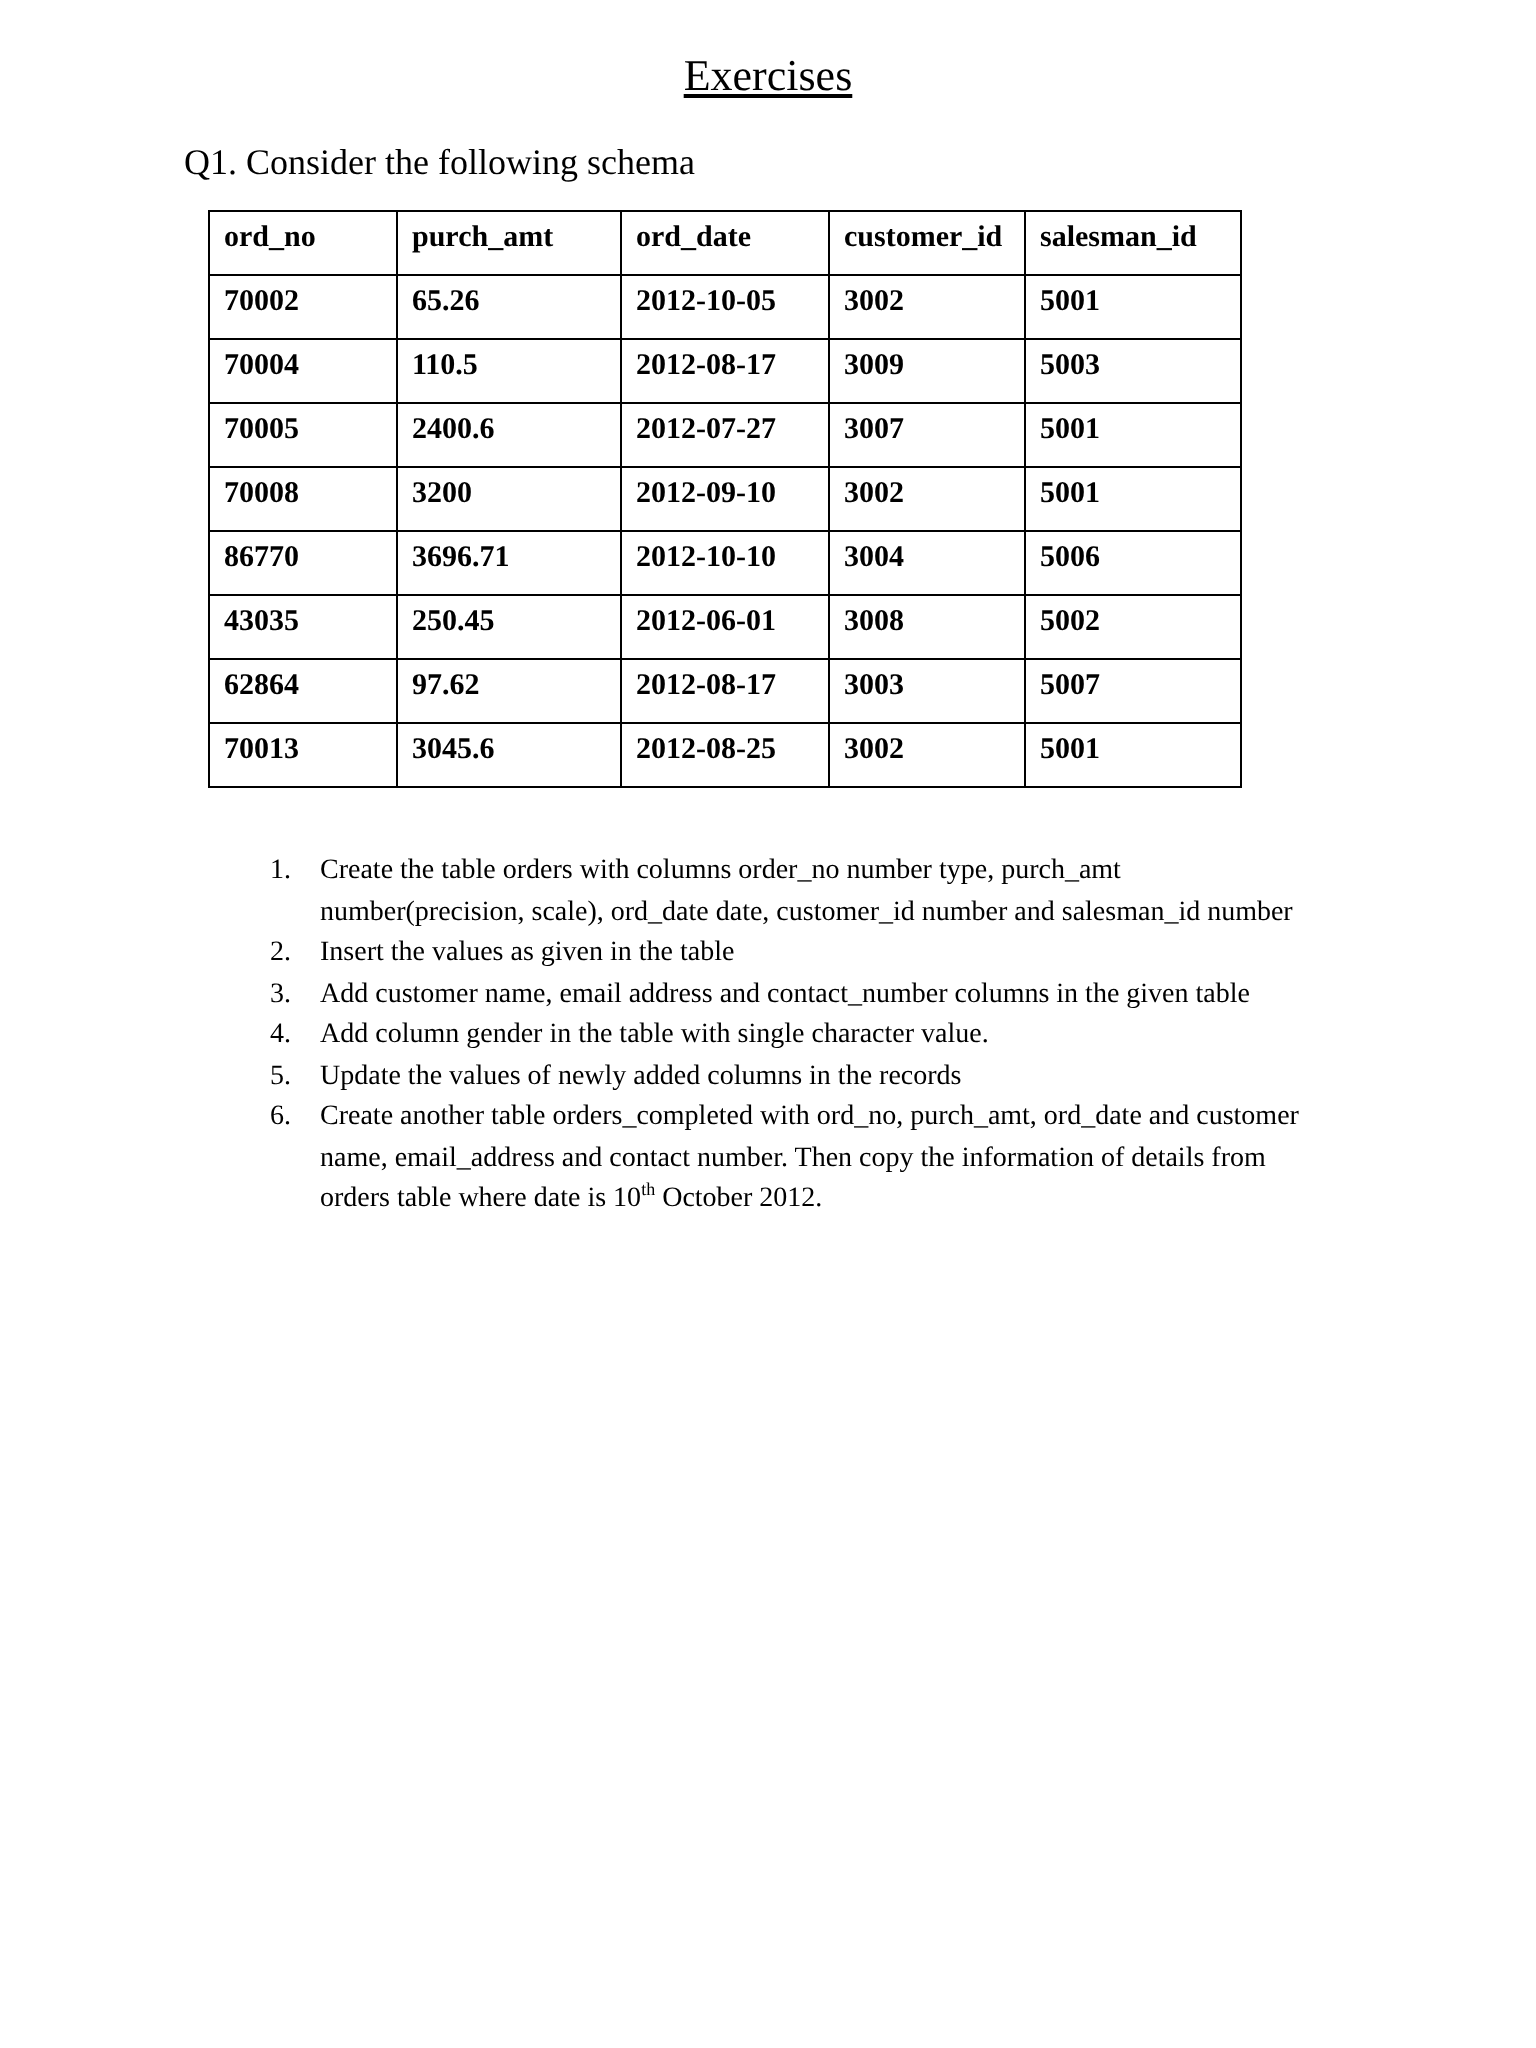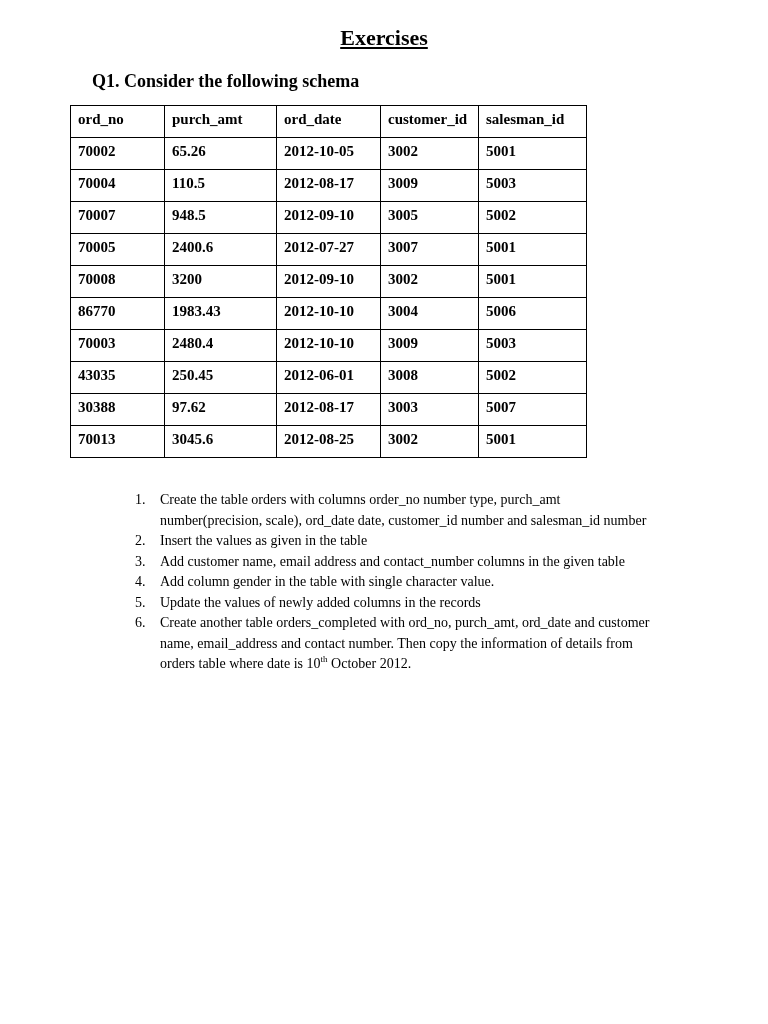--- a/index.html
+++ b/index.html
@@ -18,31 +18,31 @@
     position: relative;
     width: 768px;
     height: 1024px;
     background: #ffffff;
   }
   .doc-title {
     margin: 25px 0 0 0;
     font-size: 22px;
     line-height: 25px;
     text-align: center;
-    font-weight: bold;
+    font-weight: normal;
     text-decoration: underline;
   }
   .q1-heading {
     margin: 20px 0 0 92px;
     font-size: 18px;
     line-height: 23px;
-    font-weight: bold;
+    font-weight: normal;
   }
   .orders-table {
-    margin: 12px 0 0 70px;
+    margin: 12px 0 0 104px;
     border-collapse: collapse;
     table-layout: fixed;
     width: 516px;
   }
   .orders-table th,
   .orders-table td {
     border: 1px solid #000000;
     box-sizing: border-box;
     height: 32px;
     padding: 4px 4px 2px 7px;
@@ -114,63 +114,49 @@
           <td>5001</td>
         </tr>
         <tr>
           <td>70004</td>
           <td>110.5</td>
           <td>2012-08-17</td>
           <td>3009</td>
           <td>5003</td>
         </tr>
         <tr>
-          <td>70007</td>
-          <td>948.5</td>
-          <td>2012-09-10</td>
-          <td>3005</td>
-          <td>5002</td>
-        </tr>
-        <tr>
           <td>70005</td>
           <td>2400.6</td>
           <td>2012-07-27</td>
           <td>3007</td>
           <td>5001</td>
         </tr>
         <tr>
           <td>70008</td>
           <td>3200</td>
           <td>2012-09-10</td>
           <td>3002</td>
           <td>5001</td>
         </tr>
         <tr>
           <td>86770</td>
-          <td>1983.43</td>
+          <td>3696.71</td>
           <td>2012-10-10</td>
           <td>3004</td>
           <td>5006</td>
-        </tr>
-        <tr>
-          <td>70003</td>
-          <td>2480.4</td>
-          <td>2012-10-10</td>
-          <td>3009</td>
-          <td>5003</td>
         </tr>
         <tr>
           <td>43035</td>
           <td>250.45</td>
           <td>2012-06-01</td>
           <td>3008</td>
           <td>5002</td>
         </tr>
         <tr>
-          <td>30388</td>
+          <td>62864</td>
           <td>97.62</td>
           <td>2012-08-17</td>
           <td>3003</td>
           <td>5007</td>
         </tr>
         <tr>
           <td>70013</td>
           <td>3045.6</td>
           <td>2012-08-25</td>
           <td>3002</td>

